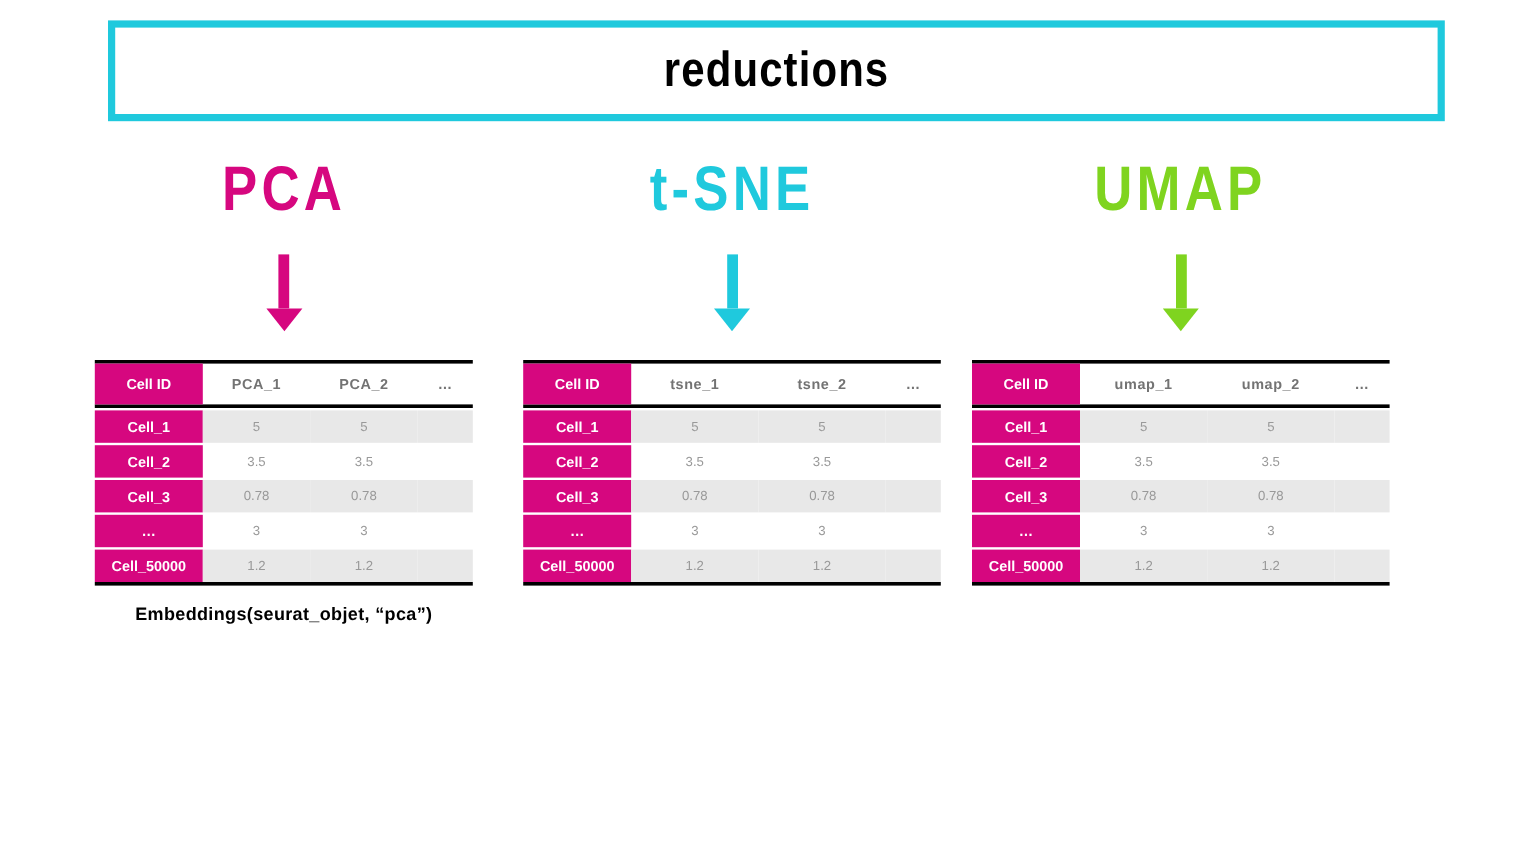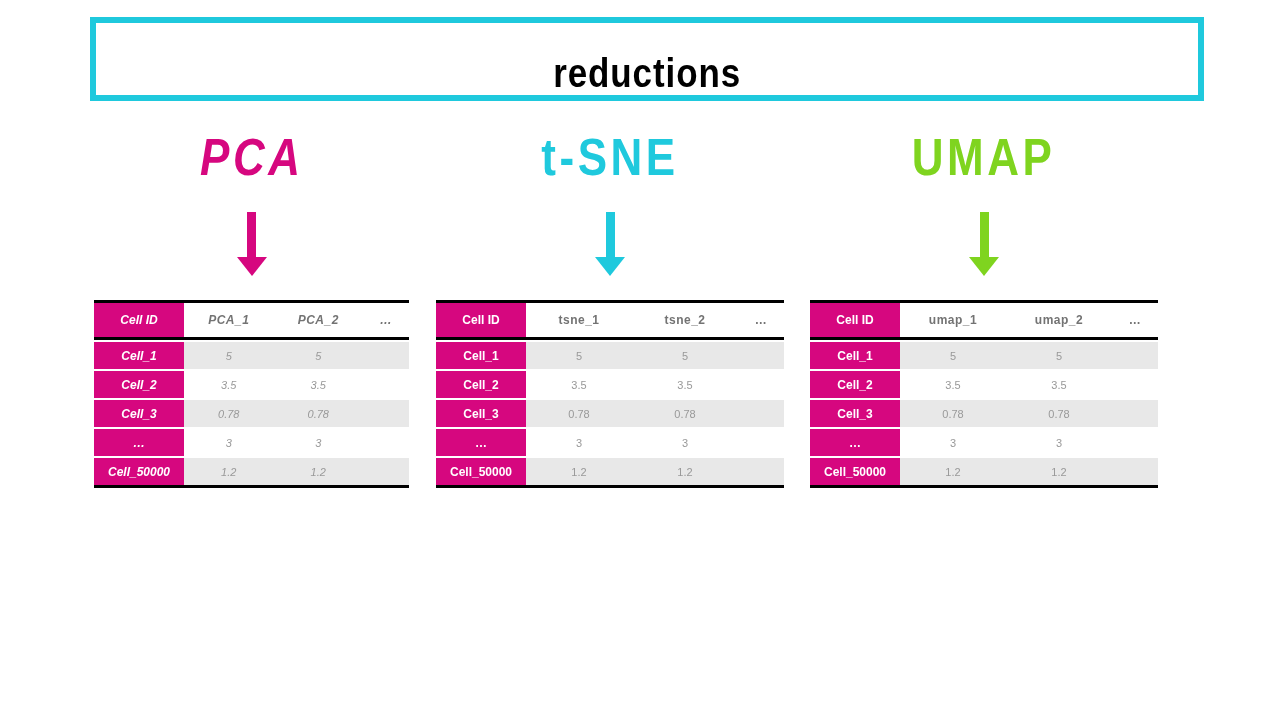--- a/index.html
+++ b/index.html
@@ -19,41 +19,41 @@
   
   .title-box {
     position: absolute;
     left: 90px;
     top: 17px;
     width: 1114px;
     height: 84px;
     box-sizing: border-box;
     border: 6px solid #1fc9dd;
     display: flex;
-    align-items: flex-end;
+    align-items: center;
     justify-content: center;
     background: #ffffff;
   }
   .title-text {
     font-size: 38px;
     font-weight: bold;
     color: #000000;
     letter-spacing: 1px;
     transform: scale(0.92, 1.08);
   }
 
   
   .column {
     position: absolute;
     top: 128px;
     display: flex;
     flex-direction: column;
     align-items: center;
   }
-  .col-0 { left: 94px;  width: 315px; font-style: italic; }
+  .col-0 { left: 79px;  width: 315px; }
   .col-1 { left: 436px; width: 348px; }
   .col-2 { left: 810px; width: 348px; }
 
   .method-label {
     font-size: 50px;
     font-weight: bold;
     letter-spacing: 4px;
     line-height: 58px;
     transform: scale(0.88, 1.05);
     white-space: nowrap;
@@ -181,20 +181,21 @@
         <div class="cell v-cell">3</div>
         <div class="cell v-cell"></div>
       </div>
       <div class="trow body-row">
         <div class="cell id-cell" style="background: rgb(214, 7, 127);">Cell_50000</div>
         <div class="cell v-cell striped">1.2</div>
         <div class="cell v-cell striped">1.2</div>
         <div class="cell v-cell striped"></div>
       </div>
     </div>
+    <div class="caption">Embeddings(seurat_objet, “pca”)</div>
   </div>
 
   <div class="column col-1">
     <div class="method-label" style="color: rgb(31, 201, 221);">t-SNE</div>
     <div class="arrow">
       <div class="arrow-shaft" style="background: rgb(31, 201, 221);"></div>
       <div class="arrow-head" style="border-top-color: rgb(31, 201, 221);"></div>
     </div>
     <div class="etable">
       <div class="trow thead-row">

